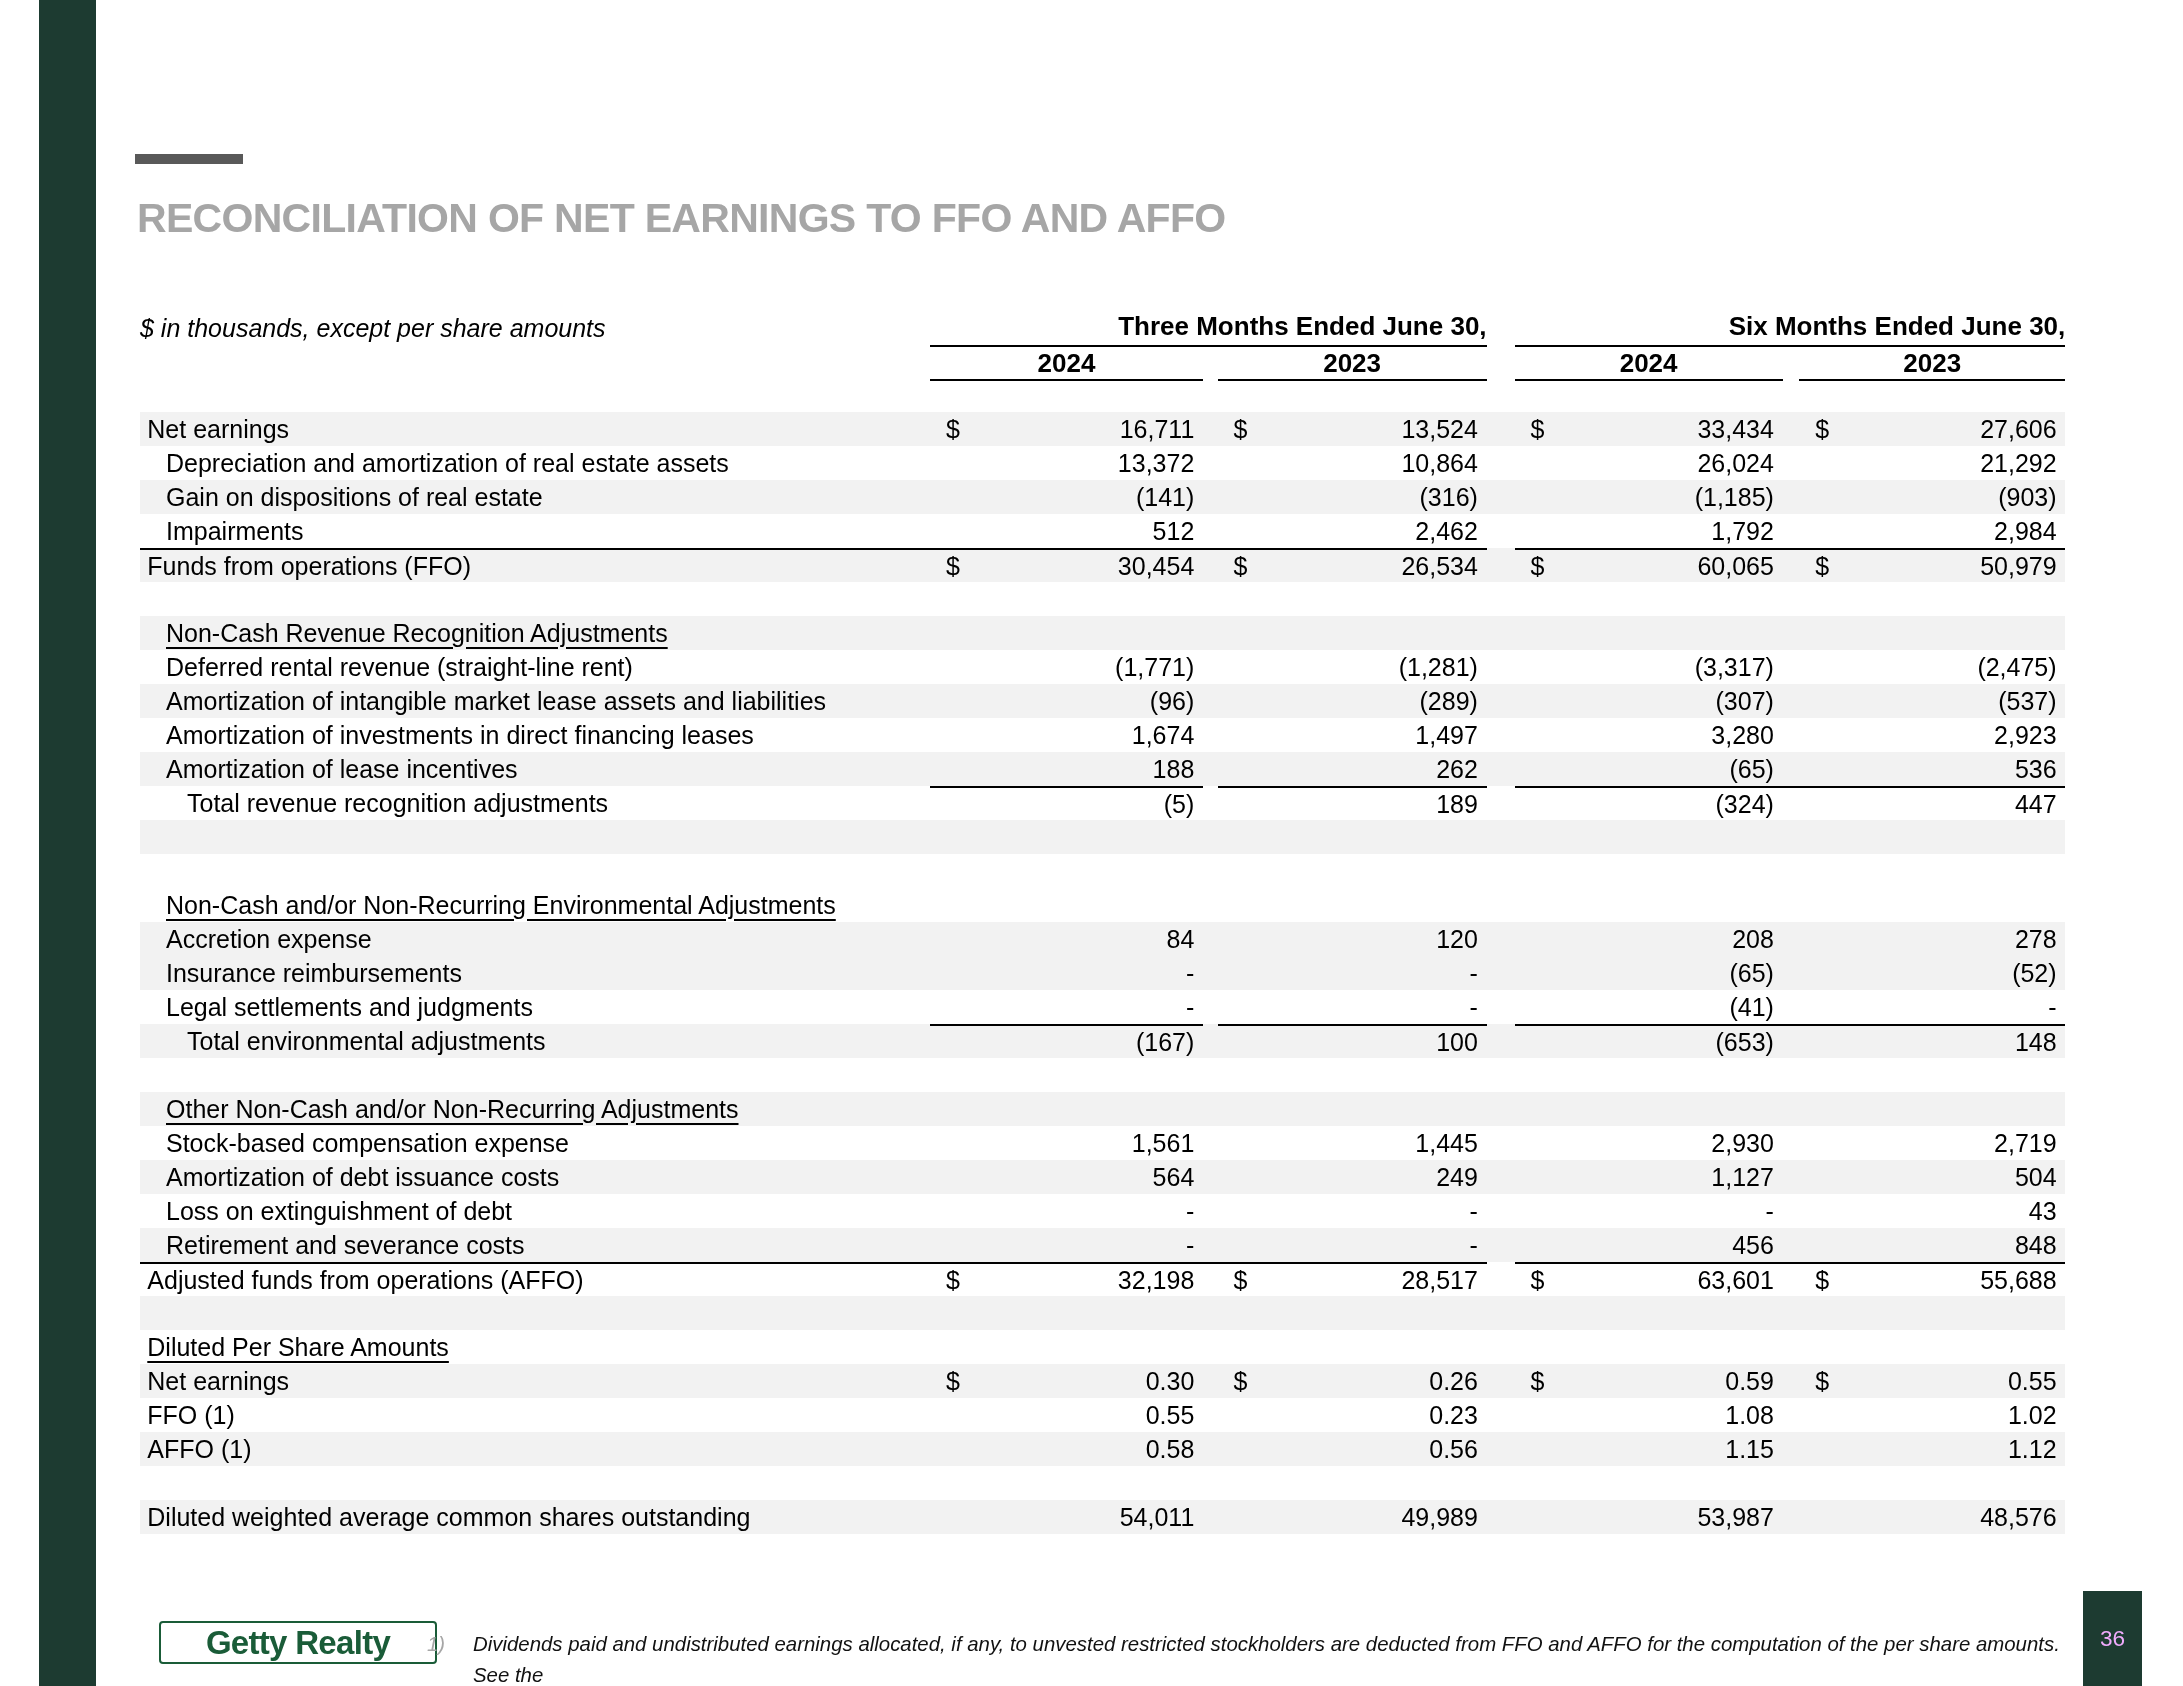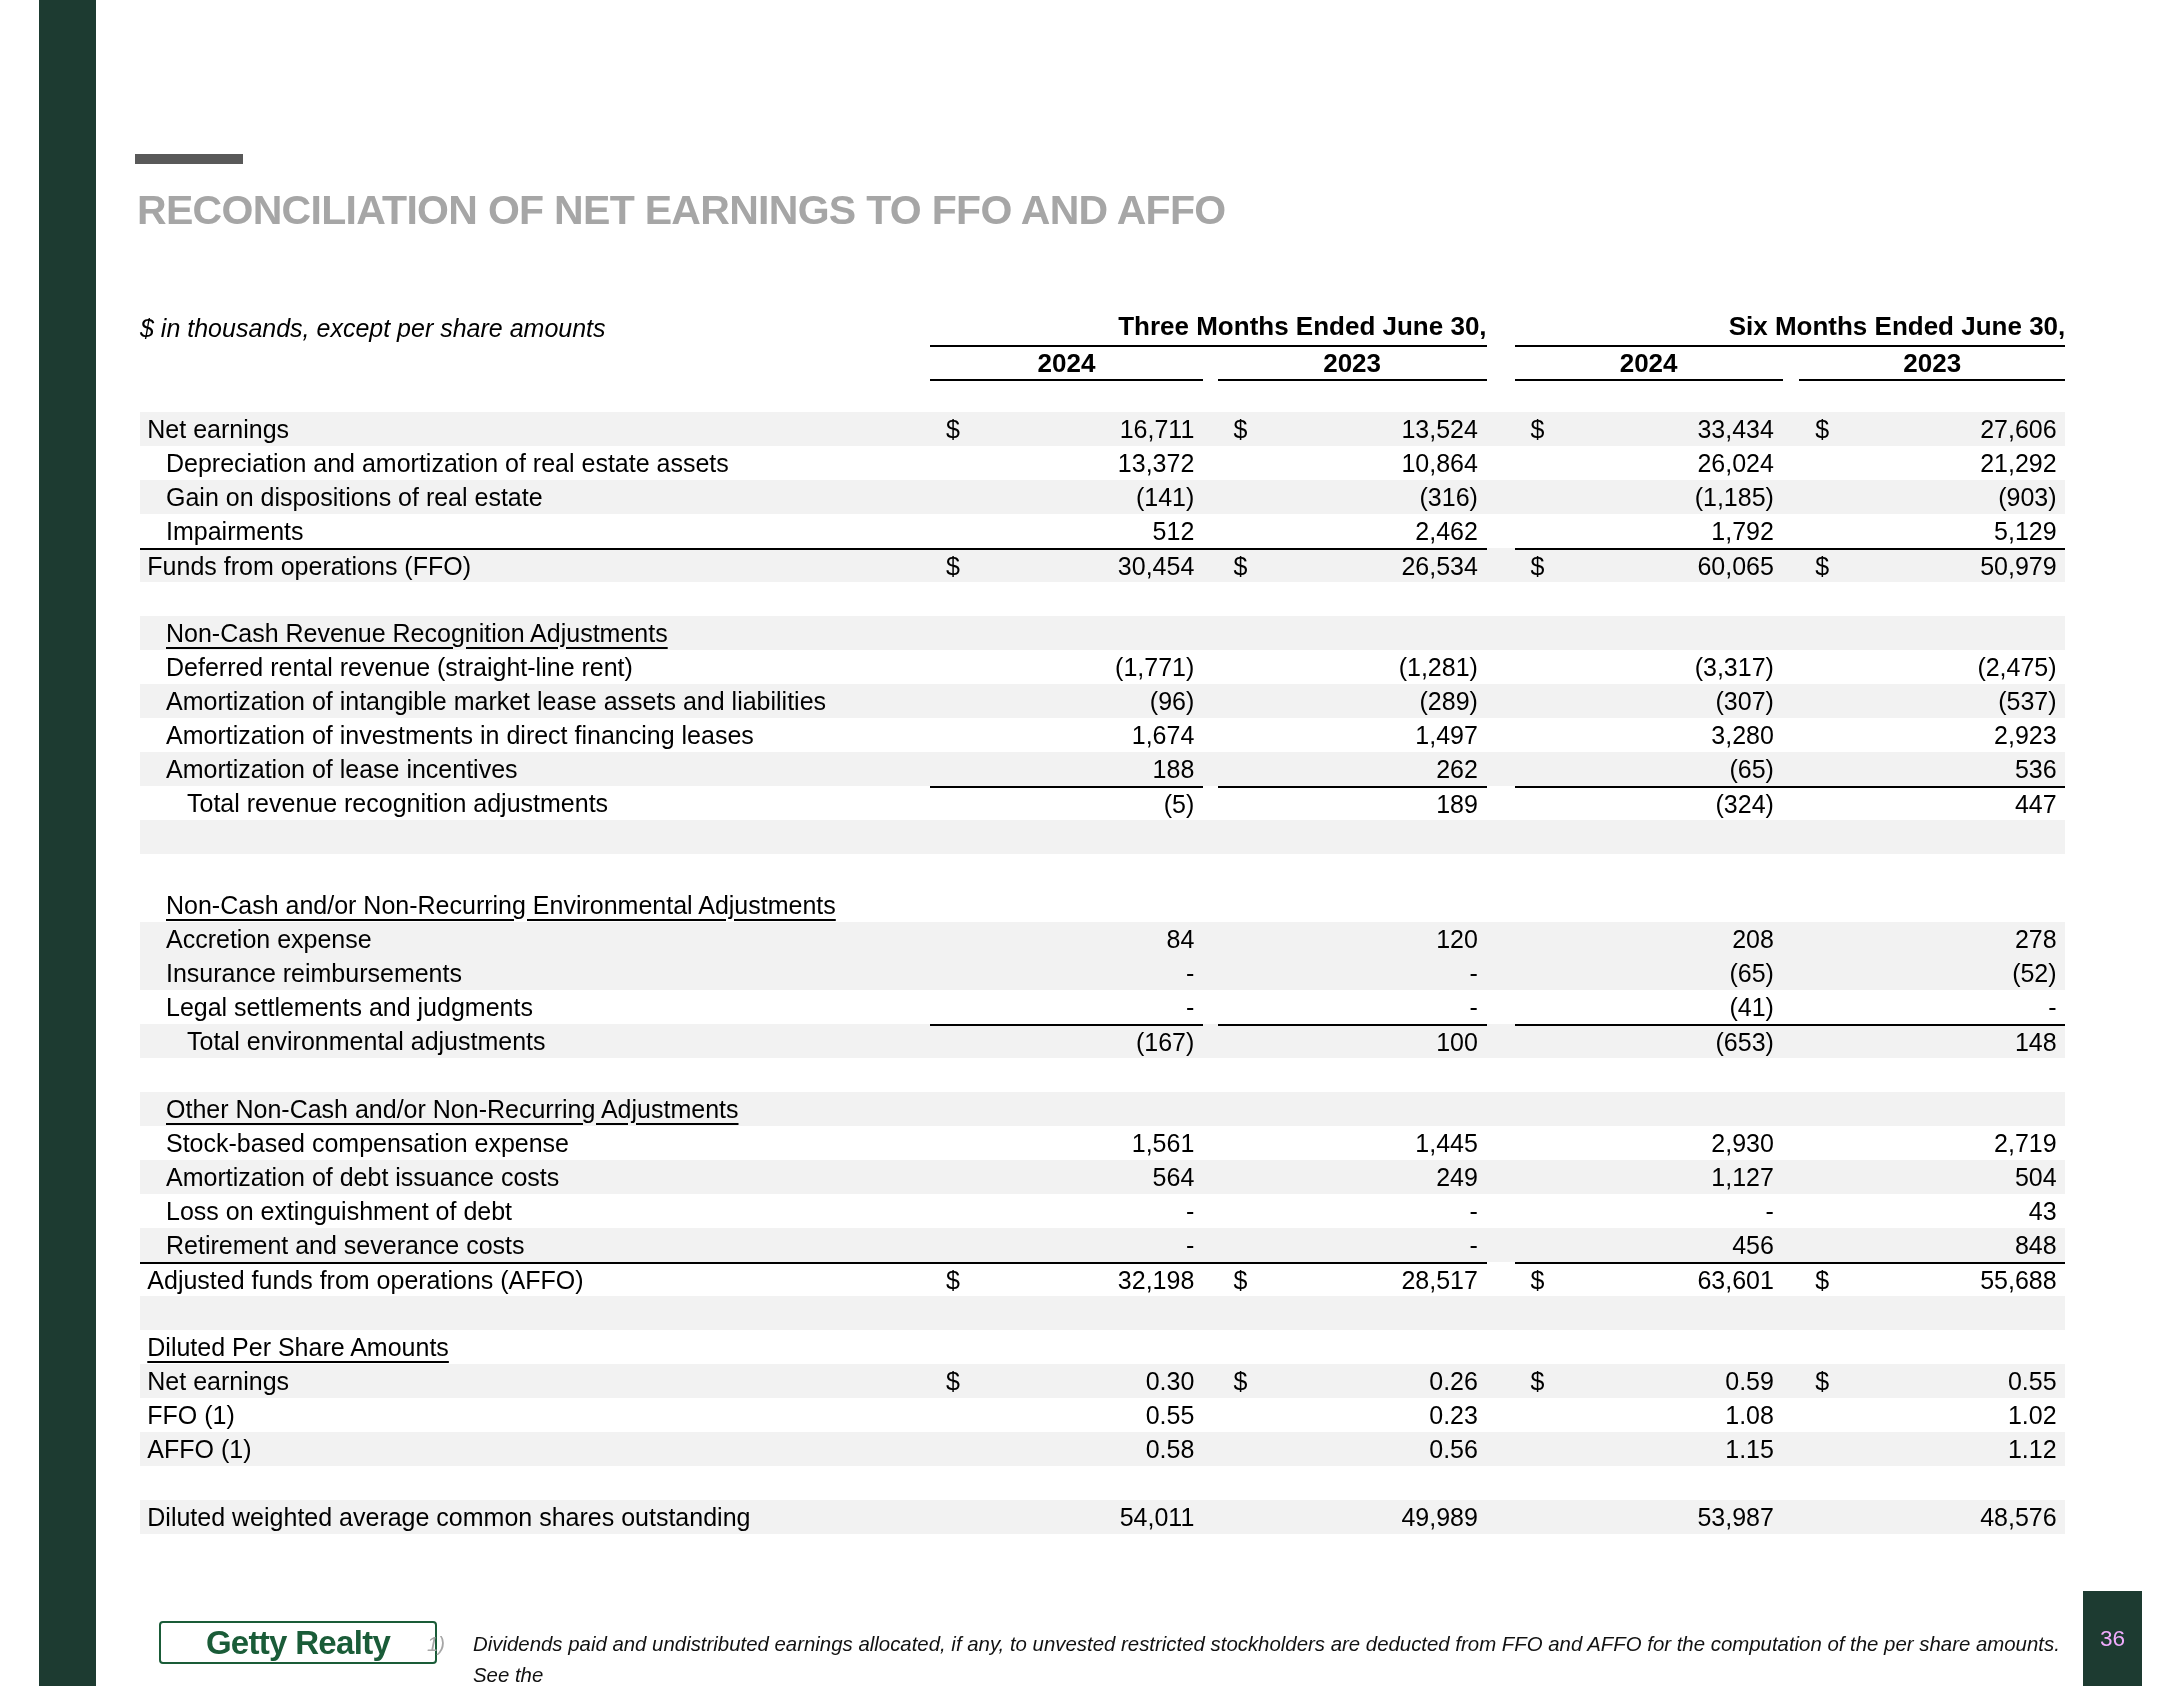--- a/index.html
+++ b/index.html
@@ -3,21 +3,21 @@
 <meta charset="utf-8">
 <style>
   html,body{margin:0;padding:0;background:#ffffff;}
   body{
     width:2183px;height:1687px;position:relative;overflow:hidden;
     font-family:"Liberation Sans","DejaVu Sans",sans-serif;color:#000;
   }
   .side-bar{position:absolute;left:39px;top:0;width:57px;height:1687px;background:#1d3b31;}
   .accent-bar{position:absolute;left:135px;top:154px;width:108px;height:9.5px;background:#595959;}
   .page-title{
-    position:absolute;left:137px;top:187px;font-size:41px;font-weight:bold;
+    position:absolute;left:137px;top:195px;font-size:41px;font-weight:bold;
     color:#a6a6a6;letter-spacing:-0.7px;white-space:nowrap;
   }
 
   .table-wrap{position:absolute;left:140px;top:304px;width:1925px;
     --cols:790px 273px 14.6px 269px 28px 268px 16.7px 266px;}
   .hrow{display:grid;grid-template-columns:var(--cols);}
   .hrow1{height:43px;}
   .hrow2{height:34px;margin-bottom:31px;}
   .subtitle{font-size:25px;font-style:italic;align-self:end;padding-bottom:4.4px;white-space:nowrap;}
   .group-head{
@@ -158,21 +158,21 @@
         <div class="cell g1"></div>
         <div class="cell c2 vcell">
           <span class="num">2,462</span>
         </div>
         <div class="cell g2"></div>
         <div class="cell c3 vcell">
           <span class="num">1,792</span>
         </div>
         <div class="cell g3"></div>
         <div class="cell c4 vcell">
-          <span class="num">5,129</span>
+          <span class="num">2,984</span>
         </div>
       </div>
       <div class="row shaded rule-full">
         <div class="cell label">
           <span>Funds from operations (FFO)</span>
         </div>
         <div class="cell c1 vcell">
           <span class="usd">$</span>
           <span class="num">30,454</span>
         </div>

